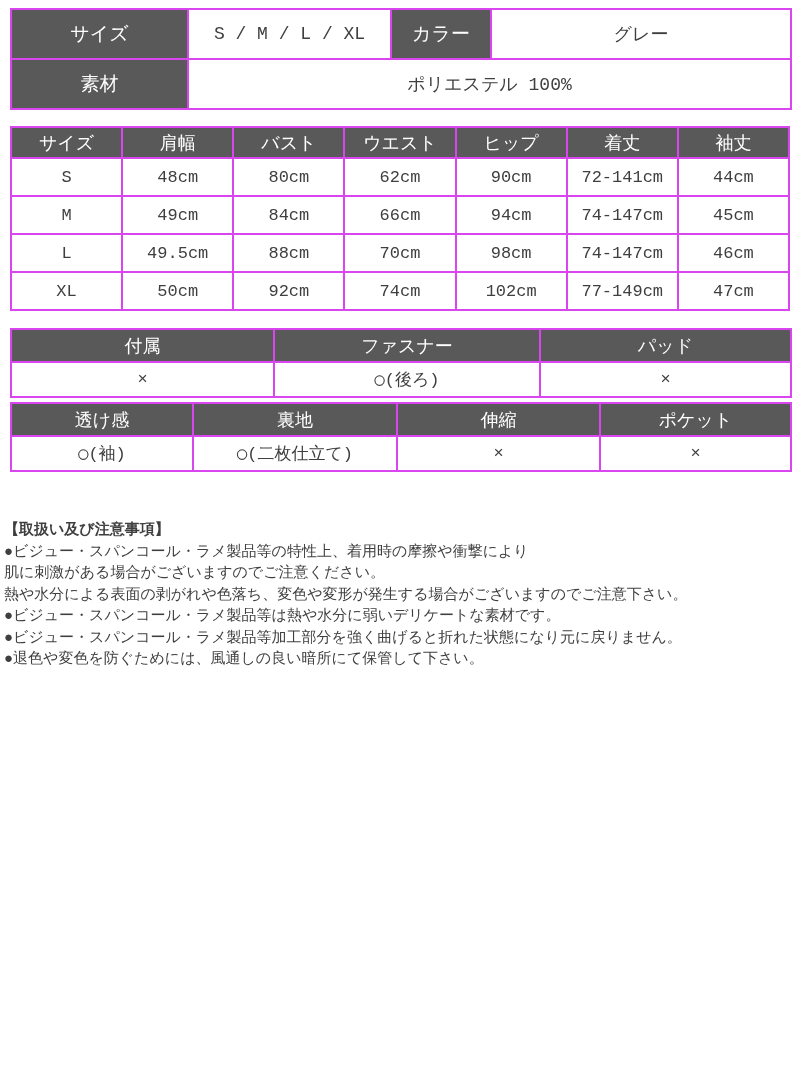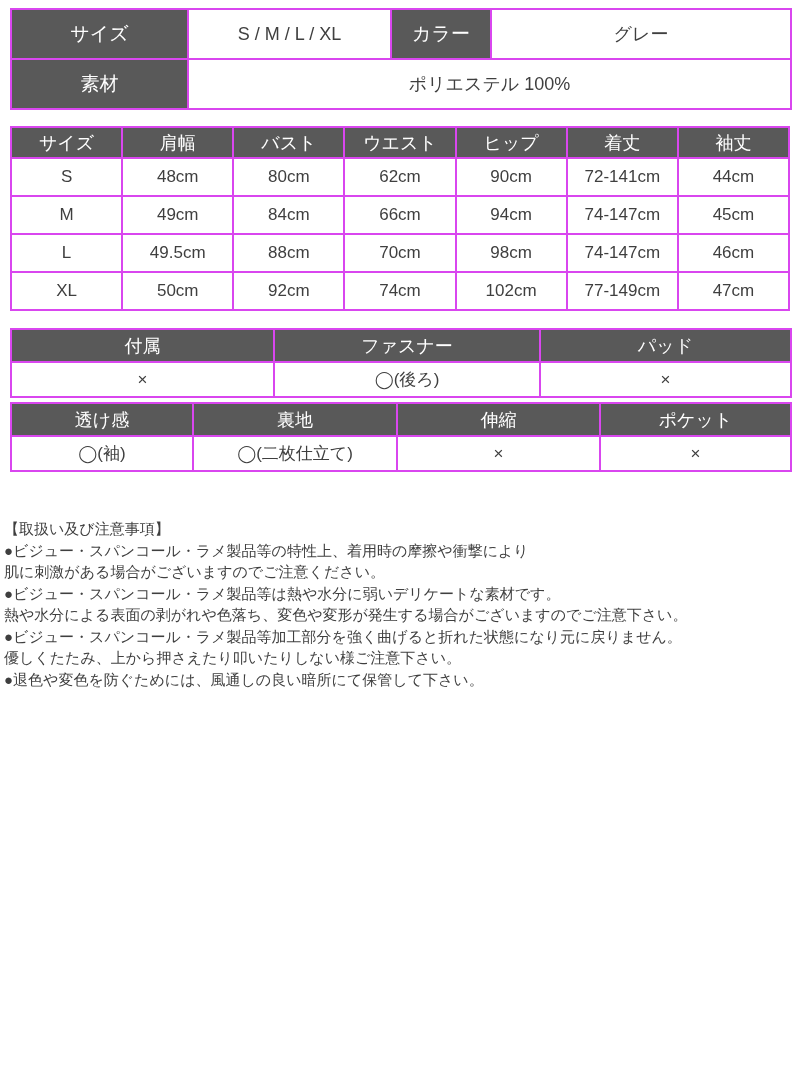--- a/index.html
+++ b/index.html
@@ -33,20 +33,21 @@
   th {
     background: #595959;
     color: #ffffff;
     font-weight: normal;
     font-size: 19px;
   }
   td {
     background: #ffffff;
     color: #3f3f3f;
     font-size: 18px;
+    font-family: Liberation Mono, monospace;
   }
   
   .info-table th, .info-table td { height: 48px; }
   
   .size-table { margin-top: 16px; }
   .size-table th { height: 29px; font-size: 18px; }
   .size-table td { height: 36px; font-size: 17px; }
   
   .features-table { margin-top: 17px; }
   .features-table th { height: 31px; font-size: 18px; margin-left: 24px; }
@@ -54,21 +55,21 @@
   .features-table-2 { margin-top: 4px; }
   
   .care-notes {
     margin-top: 46px;
     margin-left: 4px;
     margin-right: 10px;
     color: #3f3f3f;
     font-size: 15px;
     line-height: 21.5px;
   }
-  .care-notes .title { padding-left: 0px; }
+  .care-notes .title { padding-left: 0px; font-weight: bold; }
 </style>
 </head>
 <body>
 
 <div class="page">
 
   <table class="info-table">
     <colgroup>
       <col style="width:177px">
         <col style="width:203px">
@@ -179,20 +180,19 @@
       <td>×</td>
       <td>×</td>
     </tr>
   </tbody>
     </table>
 
   <div class="care-notes">
     <div class="title">【取扱い及び注意事項】</div>
     <div>●ビジュー・スパンコール・ラメ製品等の特性上、着用時の摩擦や衝撃により</div>
     <div>肌に刺激がある場合がございますのでご注意ください。</div>
+    <div>熱や水分による表面の剥がれや色落ち、変色や変形が発生する場合がございますのでご注意下さい。</div>
     <div>●ビジュー・スパンコール・ラメ製品等は熱や水分に弱いデリケートな素材です。</div>
-    <div>熱や水分による表面の剥がれや色落ち、変色や変形が発生する場合がございますのでご注意下さい。</div>
     <div>●ビジュー・スパンコール・ラメ製品等加工部分を強く曲げると折れた状態になり元に戻りません。</div>
-    <div>優しくたたみ、上から押さえたり叩いたりしない様ご注意下さい。</div>
     <div>●退色や変色を防ぐためには、風通しの良い暗所にて保管して下さい。</div>
   </div>
 
 </div>
 
 </body></html>

